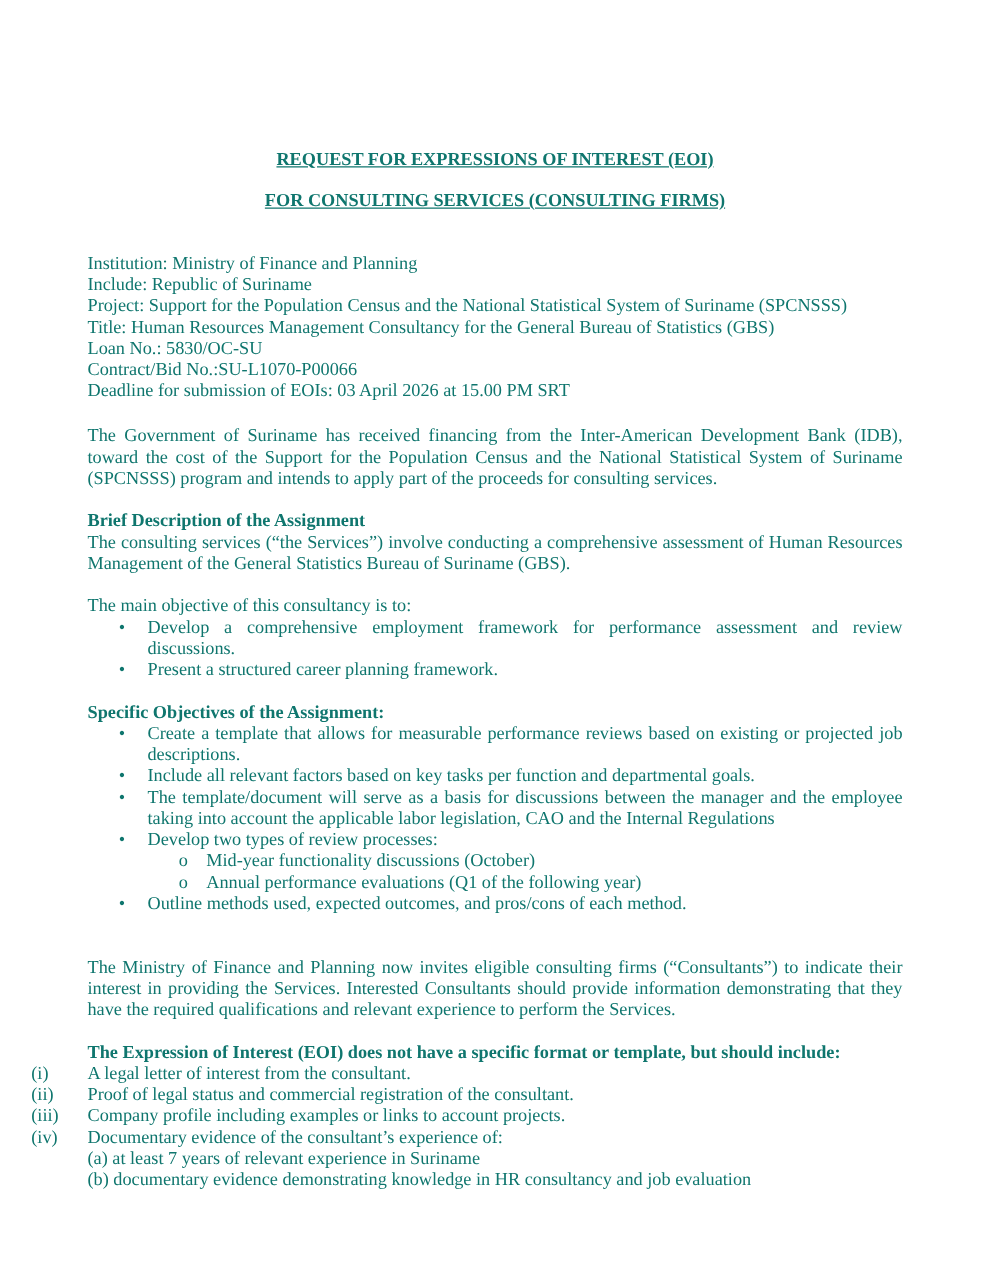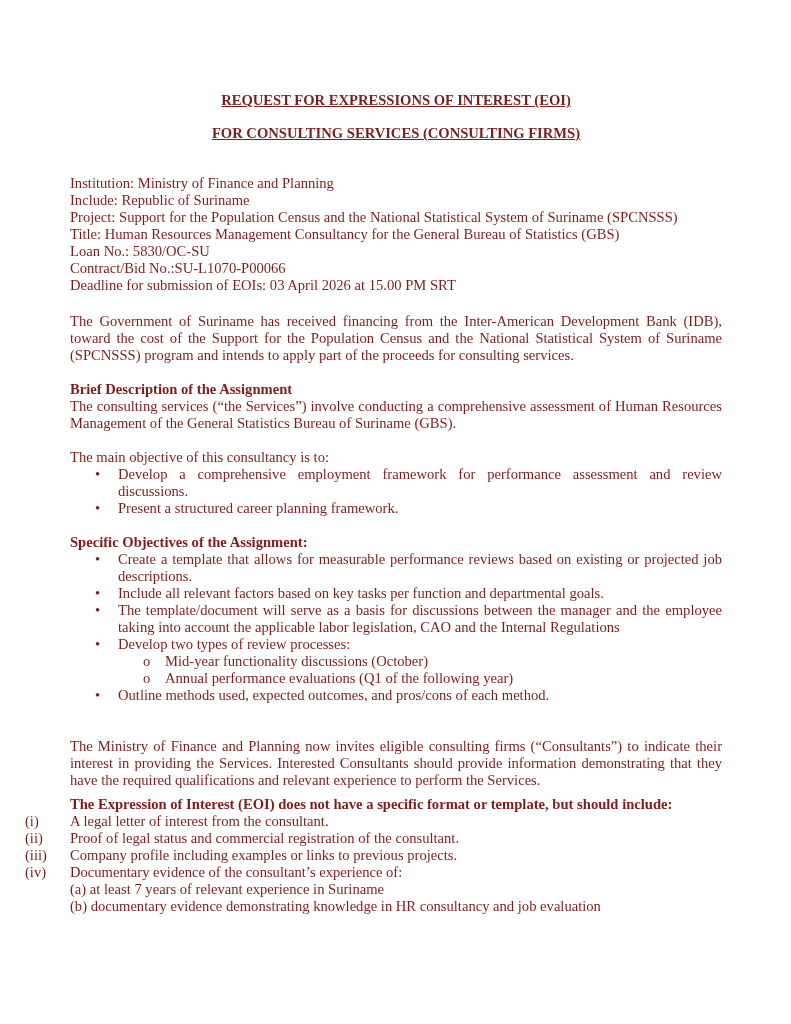--- a/index.html
+++ b/index.html
@@ -9,25 +9,25 @@
   }
   body {
     width: 791px;
     height: 1024px;
     overflow: hidden;
   }
   .page {
     box-sizing: border-box;
     width: 791px;
     height: 1024px;
-    padding: 92px 69px 0 70px;
+    padding: 120px 69px 0 70px;
     font-family: "Liberation Serif", "DejaVu Serif", serif;
     font-size: 14.6px;
     line-height: 17px;
-    color: #7f1d1d;
+    color: #0f766e;
     background: #ffffff;
   }
   .doc-title {
     text-align: center;
     font-weight: bold;
     text-decoration: underline;
     margin: 0;
   }
   .doc-title.first { margin-bottom: 16px; }
   .doc-title.second { margin-bottom: 33px; }
@@ -64,21 +64,21 @@
   .sub-bullet-row {
     display: flex;
     align-items: flex-start;
   }
   .sub-bullet-marker {
     flex: 0 0 22px;
     margin-left: 73px;
   }
   .sub-bullet-text { flex: 1; }
   .invite-para { margin-top: 34px; }
-  .eoi-section { margin-top: 7px; }
+  .eoi-section { margin-top: 17px; }
   .numbered-row { display: flex; align-items: flex-start; }
   .num-label {
     flex: 0 0 45px;
     margin-left: -45px;
   }
   .num-text { flex: 1; }
   .sub-letter-line { margin: 0; }
 </style>
 </head>
 <body>
@@ -156,21 +156,21 @@
     <div class="numbered-row">
       <span class="num-label">(i)</span>
       <span class="num-text">A legal letter of interest from the consultant.</span>
     </div>
     <div class="numbered-row">
       <span class="num-label">(ii)</span>
       <span class="num-text">Proof of legal status and commercial registration of the consultant.</span>
     </div>
     <div class="numbered-row">
       <span class="num-label">(iii)</span>
-      <span class="num-text">Company profile including examples or links to previous projects.</span>
+      <span class="num-text">Company profile including examples or links to account projects.</span>
     </div>
     <div class="numbered-row">
       <span class="num-label">(iv)</span>
       <span class="num-text">Documentary evidence of the consultant’s experience of:</span>
     </div>
     <div class="sub-letter-line">(a) at least 7 years of relevant experience in Suriname</div>
     <div class="sub-letter-line">(b) documentary evidence demonstrating knowledge in HR consultancy and job evaluation</div>
   </div>
 
 </div>

